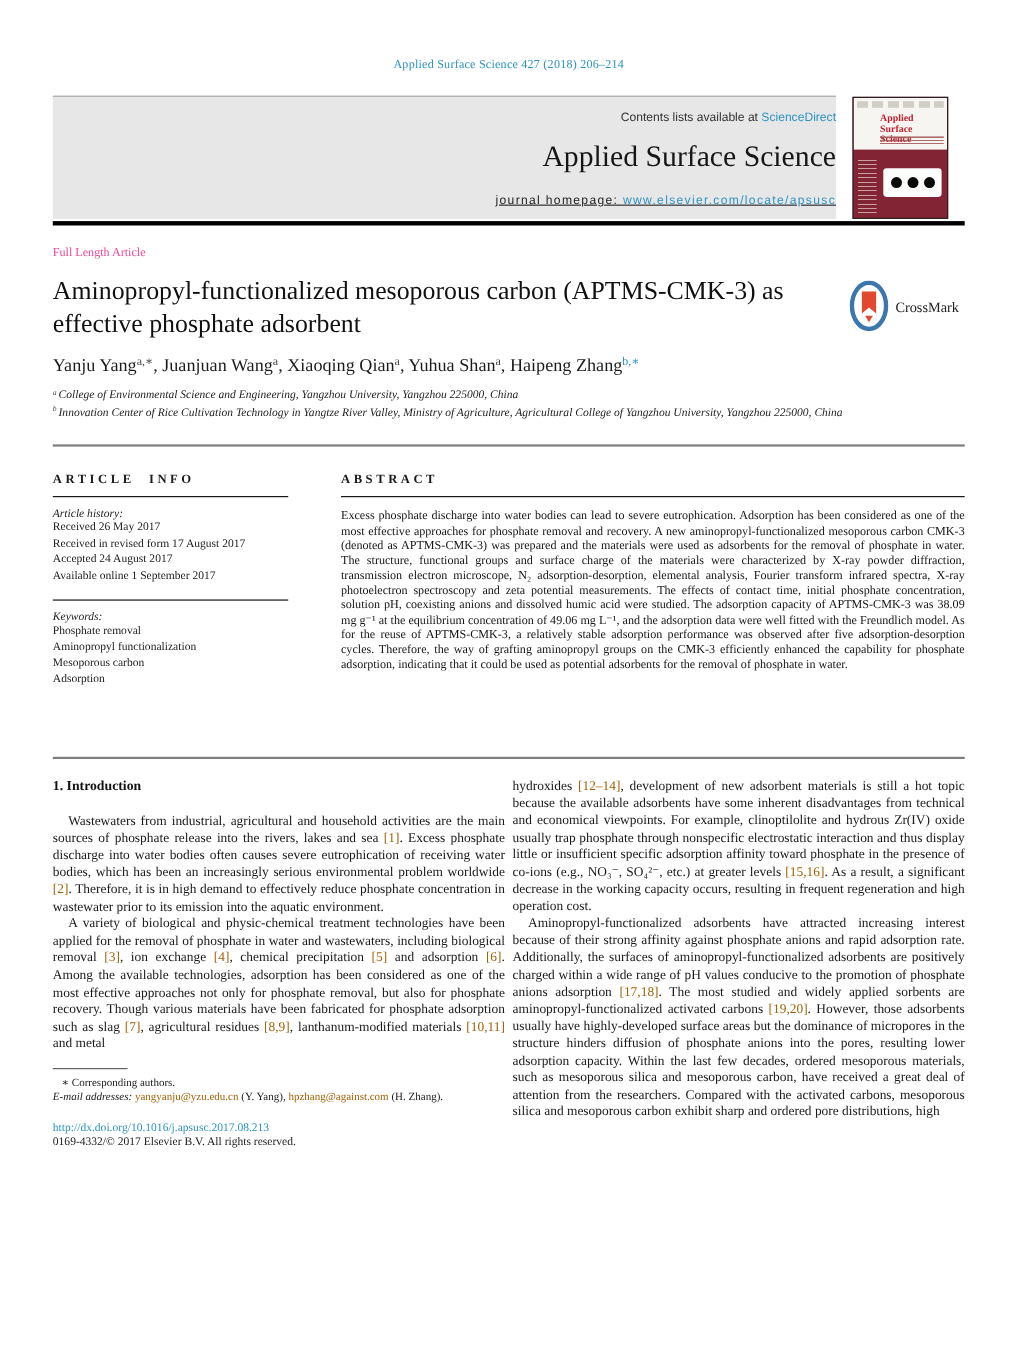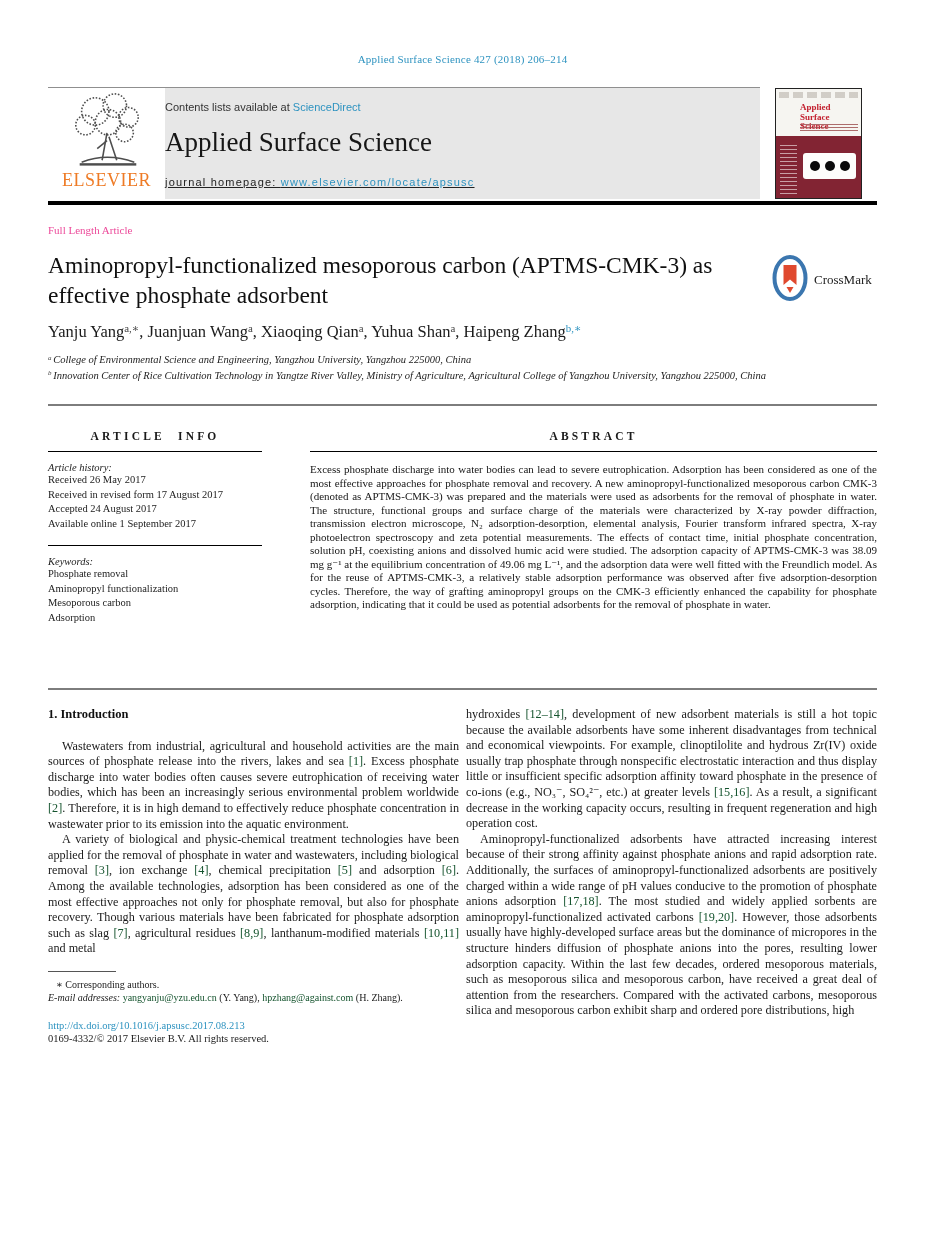--- a/index.html
+++ b/index.html
@@ -3,33 +3,33 @@
 <meta charset="utf-8">
 <style>
   * { margin:0; padding:0; box-sizing:border-box; }
   html,body { background:#ffffff; }
   .page {
     position:relative; width:925px; height:1166px; margin:0 auto;
     background:#fff; overflow:hidden;
     font-family:"Liberation Serif","DejaVu Serif",serif; color:#1c1c1c;
   }
   .link { color:#2e93c0; }
-  .seg-cite { color:#14532d; }
+  .seg-cite { color:#a16207; }
   .seg-it { font-style:italic; }
   .seg-sup { font-size:66%; position:relative; top:-0.45em; color:#444; }
   .seg-supcite { font-size:66%; position:relative; top:-0.45em; color:#2e93c0; }
 
   .citation { position:absolute; top:53px; left:0; width:100%; text-align:center;
     font-size:11px; letter-spacing:.2px; }
 
   .header-rule { position:absolute; left:48px; top:87px; width:712px; height:1px; background:#8f8f8f; }
   .header { position:absolute; left:48px; top:88px; width:712px; height:111px; display:flex; }
   .logo-block { width:117px; background:#fff; text-align:center; padding-top:2px; }
   .elsevier-label { font-size:18px; color:#ee7b26; letter-spacing:.5px; margin-top:-4px; }
-  .banner { flex:1; background:#e7e7e7; position:relative; text-align:left;
+  .banner { flex:1; background:#e7e7e7; position:relative; text-align:right;
     font-family:"Liberation Sans","DejaVu Sans",sans-serif; }
   .contents-line { padding-top:13px; font-size:11px; color:#333; }
   .journal-title { font-family:"Liberation Serif","DejaVu Serif",serif; font-size:27px; color:#161616; margin-top:14px; }
   .homepage-line { position:absolute; bottom:11px; width:100%; font-size:11px; letter-spacing:1.2px; color:#222;text-decoration:underline; }
 
   .cover { position:absolute; left:775px; top:88px; width:87px; height:111px;
     border:1px solid #222; background:#822433; overflow:hidden; }
   .cover-top { height:47px; background:#f6f5f1; position:relative; }
   .cover-strip { position:absolute; top:3px; left:3px; right:3px; height:6px;
     background:repeating-linear-gradient(to right,#b9b3ab 0 10px,#f6f5f1 10px 14px); opacity:.6; }
@@ -53,21 +53,21 @@
   .crossmark-label { font-size:13px; color:#222; }
 
   .authors { position:absolute; left:48px; top:322px; width:760px; font-size:16.5px; color:#1b1b1b; }
   .affils { position:absolute; left:48px; top:353px; width:790px;
     font-style:italic; font-size:10.5px; line-height:14.5px; color:#222; }
 
   .rule-1 { position:absolute; left:48px; top:404px; width:829px; height:2px; background:#7d7d7d; }
   .rule-2 { position:absolute; left:48px; top:688px; width:829px; height:2px; background:#7d7d7d; }
 
   .info-col { position:absolute; left:48px; top:430px; width:214px; }
-  .sec-heading { font-size:11.5px; font-weight:bold; letter-spacing:3.2px; word-spacing:7px; color:#1a1a1a;text-align:center; }
+  .sec-heading { font-size:11.5px; font-weight:bold; letter-spacing:3.2px; word-spacing:7px; color:#1a1a1a; }
   .heading-rule { height:1px; background:#000; margin-top:9px; }
   .info-label { font-style:italic; font-size:10.5px; margin-top:10px; }
   .info-line { font-size:10.5px; line-height:14.5px; }
   .info-divider { height:1px; background:#000; margin-top:14px; }
 
   .abstract-col { position:absolute; left:310px; top:430px; width:567px; }
   .abstract-text { margin-top:11px; font-size:11px; line-height:13.5px; text-align:justify; color:#161616; }
   .abstract-copyright { margin-top:2px; font-size:11px; text-align:right; }
 
   .col { position:absolute; top:707px; width:411px; font-size:12.2px; line-height:15.6px;
@@ -86,38 +86,20 @@
 </head>
 <body>
 
 <div class="page">
 
   <div class="citation link">Applied Surface Science 427 (2018) 206–214</div>
 
   <div class="header-rule"></div>
 
   <div class="header">
-    <div class="logo-block">
-      <span>
-        <svg width="86" height="80" viewBox="0 0 88 82" fill="none" stroke="#4d4d4d" stroke-width="1.6" stroke-dasharray="1.6 1.7">
-          <circle cx="32" cy="22" r="14"></circle>
-          <circle cx="52" cy="16" r="12"></circle>
-          <circle cx="66" cy="28" r="10"></circle>
-          <circle cx="22" cy="36" r="10"></circle>
-          <circle cx="45" cy="33" r="13"></circle>
-          <circle cx="62" cy="44" r="9"></circle>
-          <path d="M44 44 L39 72" stroke-dasharray="none"></path>
-          <path d="M46 48 L54 72" stroke-dasharray="none"></path>
-          <path d="M44 52 L34 60" stroke-dasharray="none"></path>
-          <path d="M18 74 q26 -10 54 0" stroke-dasharray="none"></path>
-          <rect x="16" y="75" width="58" height="2.5" fill="#4d4d4d" stroke="none"></rect>
-        </svg>
-      </span>
-      <div class="elsevier-label">ELSEVIER</div>
-    </div>
     <div class="banner">
       <div class="contents-line">
         <span>Contents lists available at </span><span class="link">ScienceDirect</span>
       </div>
       <div class="journal-title">Applied Surface Science</div>
       <div class="homepage-line">
         <span>journal homepage: </span><span class="link">www.elsevier.com/locate/apsusc</span>
       </div>
     </div>
   </div>

